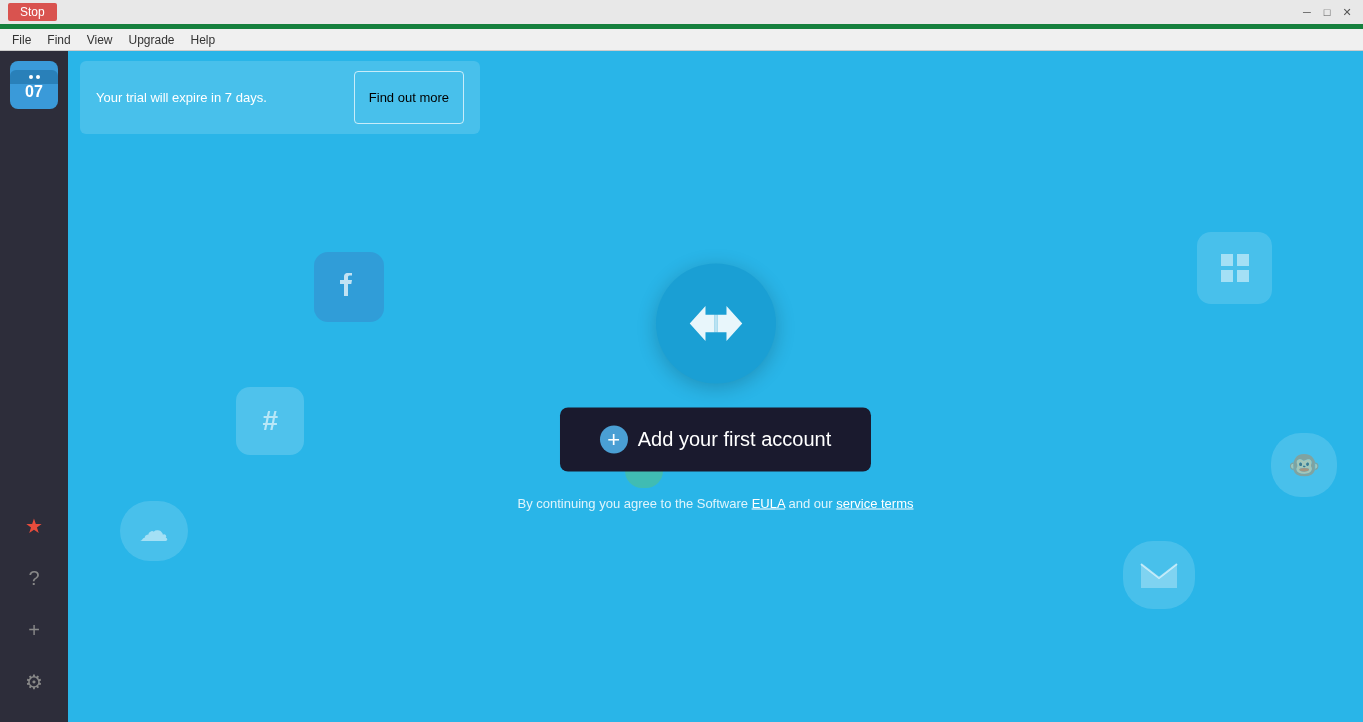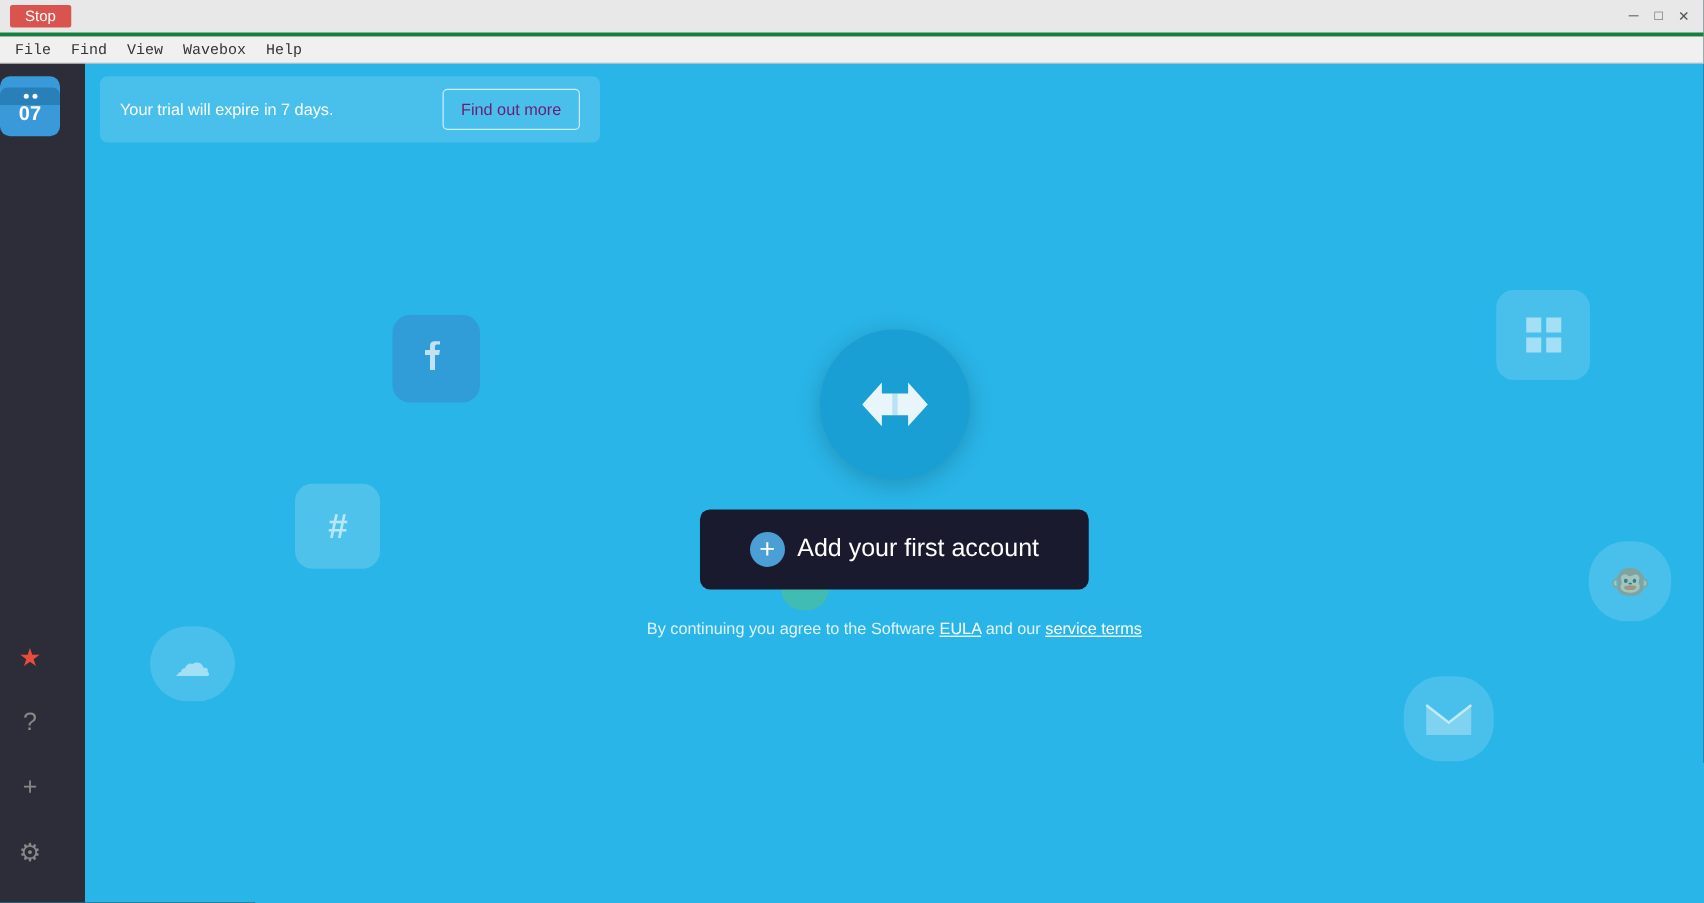--- a/index.html
+++ b/index.html
@@ -12,21 +12,21 @@
     }
 
     
     .title-bar {
       width: 100%;
       height: 29px;
       background: #e8e8e8;
       display: flex;
       align-items: center;
       padding: 0 8px;
-      border-bottom: 3px solid #15803d;
+      border-bottom: 5px solid #15803d;
       position: relative;
     }
     .title-bar-stop {
       background: #d9534f;
       color: white;
       border: none;
       padding: 2px 12px;
       font-size: 12px;
       cursor: pointer;
       border-radius: 2px;
@@ -50,21 +50,20 @@
 
     
     .menu-bar {
       width: 100%;
       height: 22px;
       background: #f0f0f0;
       display: flex;
       align-items: center;
       padding: 0 4px;
       border-bottom: 1px solid #ccc;
-      font-family: Liberation Mono, monospace;
     }
     .menu-item {
       padding: 2px 8px;
       font-size: 12px;
       cursor: pointer;
       color: #333;
     }
 
     
     .app-layout {
@@ -72,21 +71,21 @@
       width: 100%;
       height: calc(722px - 29px - 22px);
     }
 
     
     .sidebar {
       width: 68px;
       background: #2d2d3a;
       display: flex;
       flex-direction: column;
-      align-items: flex-start;
+      align-items: center;
       padding-top: 0;
       flex-shrink: 0;
     }
     .sidebar-calendar {
       width: 48px;
       height: 48px;
       background: #3a9ad9;
       border-radius: 8px;
       display: flex;
       flex-direction: column;
@@ -158,22 +157,22 @@
       border-radius: 6px;
       display: flex;
       align-items: center;
       justify-content: space-between;
       max-width: 400px;
     }
     .trial-text { color: white; font-size: 13px; line-height: 1.5; }
     .find-out-btn {
       background: transparent;
       border: 1px solid rgba(255,255,255,0.7);
-      color: #701a75;
-      padding: 8px 14px;
+      color: #000000;
+      padding: 18px 14px;
       border-radius: 4px;
       font-size: 13px;
       cursor: pointer;
       white-space: nowrap;
       margin-left: 16px;
     }
 
     
     .bg-icons {
       position: absolute;
@@ -267,21 +266,21 @@
     <span>─</span>
     <span>□</span>
     <span>✕</span>
   </div>
 </div>
 
 <div class="menu-bar">
   <span class="menu-item">File</span>
   <span class="menu-item">Find</span>
   <span class="menu-item">View</span>
-  <span class="menu-item">Wavebox</span>
+  <span class="menu-item">Upgrade</span>
   <span class="menu-item">Help</span>
 </div>
 
 <div class="app-layout">
 
   <div class="sidebar">
     <div class="sidebar-calendar">
       <div class="calendar-top">
         <div class="calendar-top-dots">
           <div class="calendar-dot"></div>

